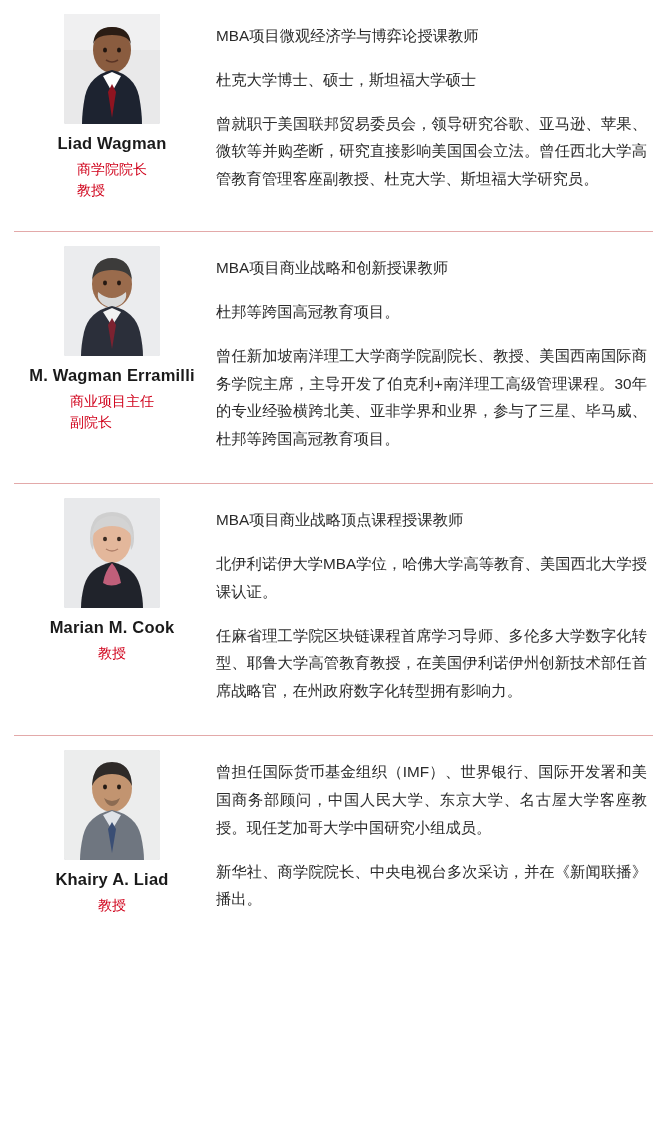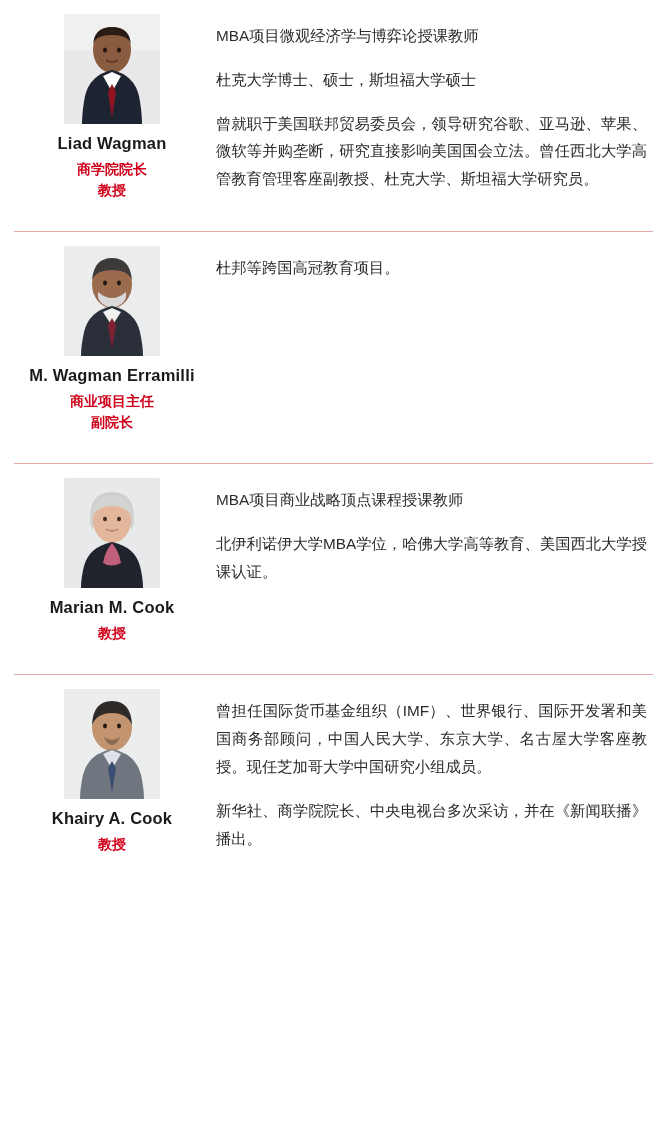--- a/index.html
+++ b/index.html
@@ -49,23 +49,22 @@
     font-weight: bold;
     color: #1a1a1a;
     text-align: center;
     line-height: 1.28;
     letter-spacing: 0.2px;
   }
   .person-title {
     margin-top: 5px;
     font-size: 14px;
     color: #d0021b;
-    text-align: center;
+    text-align: left;
     line-height: 1.5;
-    font-weight: bold;
   }
   .person-title .tline {
     display: block;
   }
   .bio-col {
     flex: 1 1 auto;
     padding-top: 22px;
     padding-left: 6px;
     padding-right: 6px;
   }
@@ -138,21 +137,23 @@
           <ellipse cx="55" cy="37" rx="2" ry="2.4" fill="#241812"></ellipse>
         </svg>
       </div>
       <div class="person-name">M. Wagman Erramilli</div>
       <div class="person-title">
         <span class="tline">商业项目主任</span>
         <span class="tline">副院长</span>
       </div>
     </div>
     <div class="bio-col">
+      <p class="bio-para">MBA项目商业战略和创新授课教师</p>
       <p class="bio-para">杜邦等跨国高冠教育项目。</p>
+      <p class="bio-para">曾任新加坡南洋理工大学商学院副院长、教授、美国西南国际商务学院主席，主导开发了伯克利+南洋理工高级管理课程。30年的专业经验横跨北美、亚非学界和业界，参与了三星、毕马威、杜邦等跨国高冠教育项目。</p>
     </div>
   </div>
   <div class="gap-before-divider"></div>
   <div class="divider"></div>
 
   <div class="faculty-row">
     <div class="profile-col">
       <div class="portrait">
         <svg width="96" height="110" viewBox="0 0 96 110" xmlns="http://www.w3.org/2000/svg">
           <rect width="96" height="110" fill="#e8e9eb"></rect>
@@ -167,41 +168,42 @@
         </svg>
       </div>
       <div class="person-name">Marian M. Cook</div>
       <div class="person-title">
         <span class="tline">教授</span>
       </div>
     </div>
     <div class="bio-col">
       <p class="bio-para">MBA项目商业战略顶点课程授课教师</p>
       <p class="bio-para">北伊利诺伊大学MBA学位，哈佛大学高等教育、美国西北大学授课认证。</p>
+      <p class="bio-para">任麻省理工学院区块链课程首席学习导师、多伦多大学数字化转型、耶鲁大学高管教育教授，在美国伊利诺伊州创新技术部任首席战略官，在州政府数字化转型拥有影响力。</p>
     </div>
   </div>
   <div class="gap-before-divider"></div>
   <div class="divider"></div>
 
   <div class="faculty-row">
     <div class="profile-col">
       <div class="portrait">
         <svg width="96" height="110" viewBox="0 0 96 110" xmlns="http://www.w3.org/2000/svg">
           <rect width="96" height="110" fill="#eceded"></rect>
           <ellipse cx="48" cy="38" rx="20" ry="24" fill="#c29470"></ellipse>
           <path d="M28 36 q1 -24 20 -24 q19 0 20 24 q-5 -12 -20 -12 q-15 0 -20 12 z" fill="#2e2a28"></path>
           <path d="M48 60 q-24 5 -29 26 q-3 14 -3 24 h64 q0 -10 -3 -24 q-5 -21 -29 -26 z" fill="#6f7680"></path>
           <path d="M48 61 l-9 4 l9 15 l9 -15 z" fill="#dfe3e8"></path>
           <path d="M48 72 l-4 7 l4 24 l4 -24 z" fill="#3a4e74"></path>
           <ellipse cx="41" cy="37" rx="2" ry="2.4" fill="#241a14"></ellipse>
           <ellipse cx="55" cy="37" rx="2" ry="2.4" fill="#241a14"></ellipse>
           <path d="M40 48 q8 6 16 0 q-3 8 -8 8 q-5 0 -8 -8 z" fill="#8c6b52"></path>
         </svg>
       </div>
-      <div class="person-name">Khairy A. Cook</div>
+      <div class="person-name">Khairy A. Liad</div>
       <div class="person-title">
         <span class="tline">教授</span>
       </div>
     </div>
     <div class="bio-col">
       <p class="bio-para">曾担任国际货币基金组织（IMF）、世界银行、国际开发署和美国商务部顾问，中国人民大学、东京大学、名古屋大学客座教授。现任芝加哥大学中国研究小组成员。</p>
       <p class="bio-para">新华社、商学院院长、中央电视台多次采访，并在《新闻联播》播出。</p>
     </div>
   </div>
 

